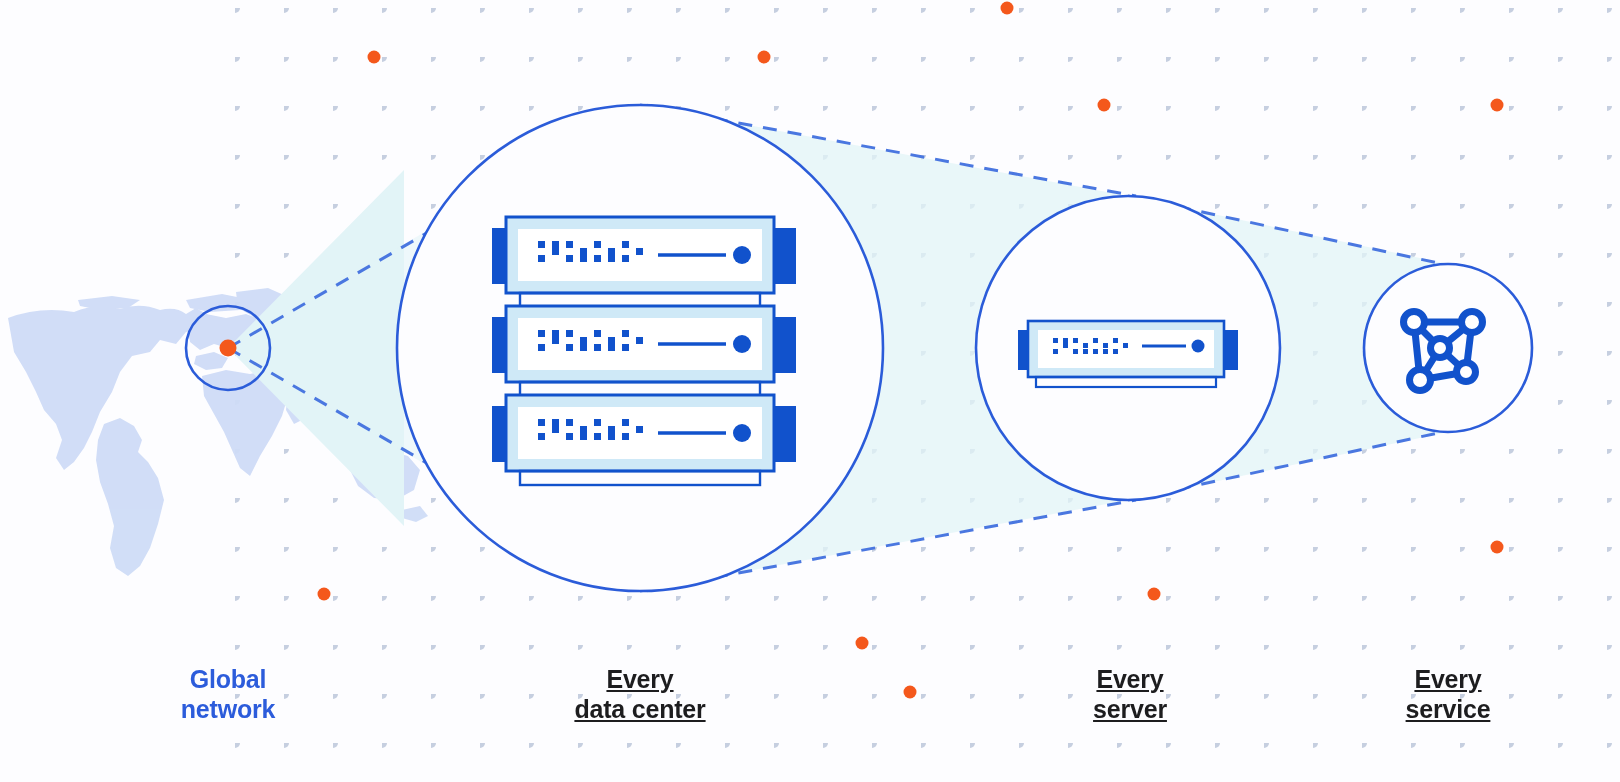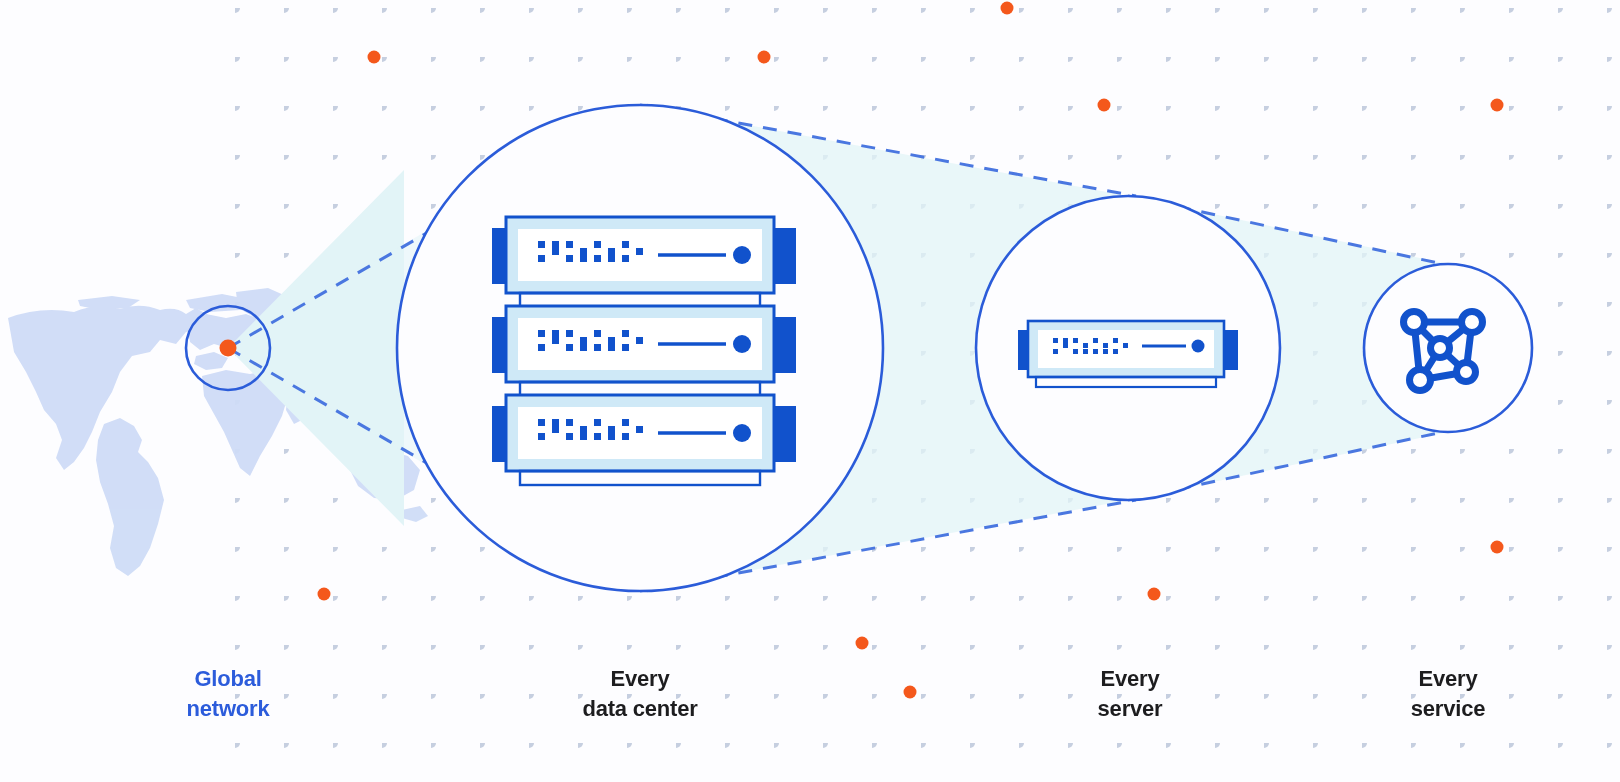--- a/index.html
+++ b/index.html
@@ -18,27 +18,27 @@
   #scene {
     position: absolute;
     left: 0; top: 0;
     width: 1620px;
     height: 782px;
   }
   .label {
     position: absolute;
     text-align: center;
     font-family: "Liberation Sans", sans-serif;
-    font-size: 22px;
+    font-size: 25px;
     font-weight: 700;
     line-height: 30px;
     letter-spacing: -0.2px;
     white-space: pre-line;
   }
-  .label.dark { color: #1d1d1f; }
+  .label.dark { color: #1d1d1f; text-decoration: underline; }
   .label.accent { color: #2c5cdb; }
   #label-global   { left: 128px;  top: 664px; width: 200px; }
   #label-dc       { left: 540px;  top: 664px; width: 200px; }
   #label-server   { left: 1030px; top: 664px; width: 200px; }
   #label-service  { left: 1348px; top: 664px; width: 200px; }
 </style>
 </head>
 <body>
 
 <div id="stage">

